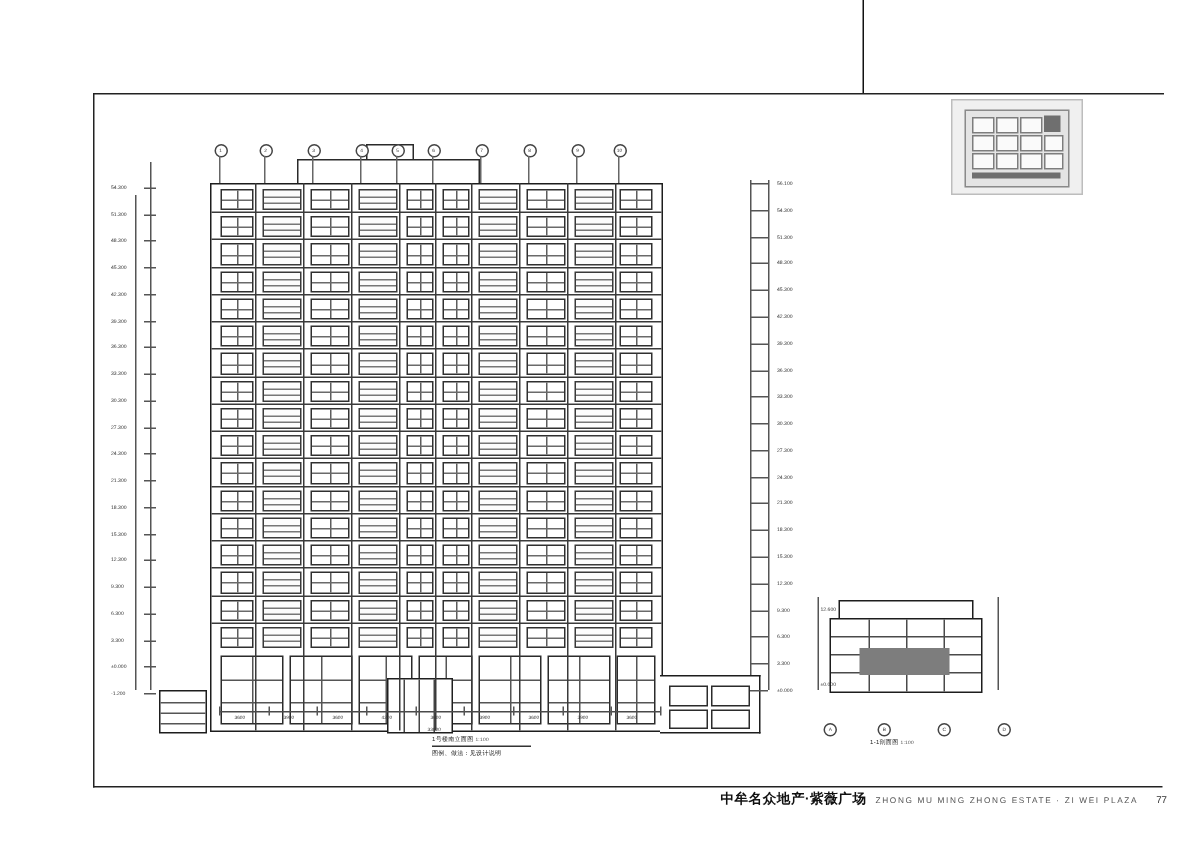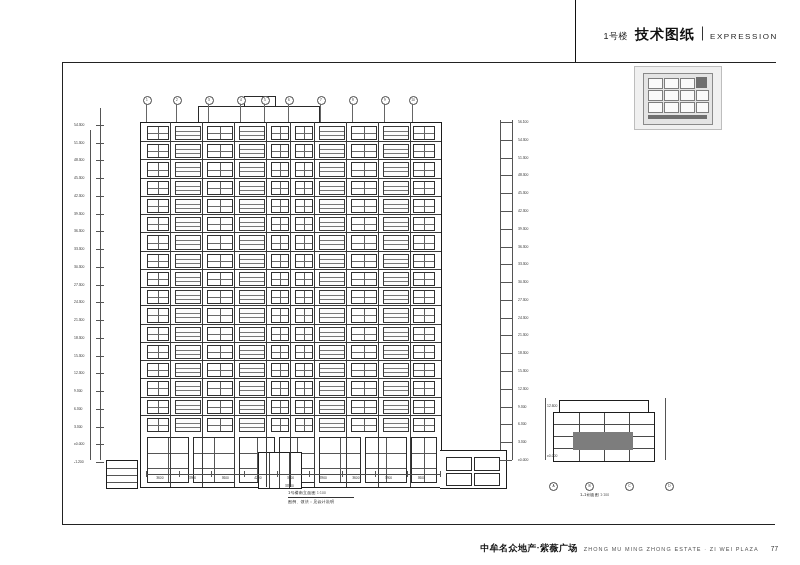--- a/index.html
+++ b/index.html
@@ -153,43 +153,37 @@
   .dim-text{position:absolute;font-size:3.2px;color:#333;white-space:nowrap;}
 
   .caption{
     position:absolute;font-size:4px;color:#222;white-space:nowrap;letter-spacing:.2px;
   }
   .caption .sub{font-size:3.2px;color:#444;}
   .cap-rule{position:absolute;height:1px;background:#333;}
 
   
   .footer{
-    position:absolute;left:0;bottom:0;width:800px;height:36px;
+    position:absolute;left:0;bottom:16px;width:800px;height:36px;
   }
   .foot-inner{
     position:absolute;right:22px;bottom:10px;
     display:flex;align-items:baseline;gap:6px;
   }
   .foot-cn{font-size:9px;font-weight:bold;color:#111;letter-spacing:.4px;}
   .foot-en{font-size:5.5px;color:#555;letter-spacing:1.1px;}
   .foot-pg{font-size:6.5px;color:#333;margin-left:6px;}
 </style>
 </head>
 <body>
 
 <div class="page">
 
   <div class="header">
     <div class="hdr-rule"></div>
-    <div class="hdr-title-wrap">
-      <span class="hdr-num">1号楼</span>
-      <span class="hdr-cn">技术图纸</span>
-      <span class="hdr-sep"></span>
-      <span class="hdr-en">EXPRESSION</span>
-    </div>
   </div>
 
   <div class="thumb">
     <div class="thumb-inner">
       <div class="thumb-cell" style="left:4px;top:4px;width:13px;height:9px;"></div>
       <div class="thumb-cell" style="left:20px;top:4px;width:13px;height:9px;"></div>
       <div class="thumb-cell" style="left:36px;top:4px;width:13px;height:9px;"></div>
       <div class="thumb-dark" style="left:52px;top:3px;width:11px;height:11px;"></div>
 
       <div class="thumb-cell" style="left:4px;top:16px;width:13px;height:9px;"></div>

